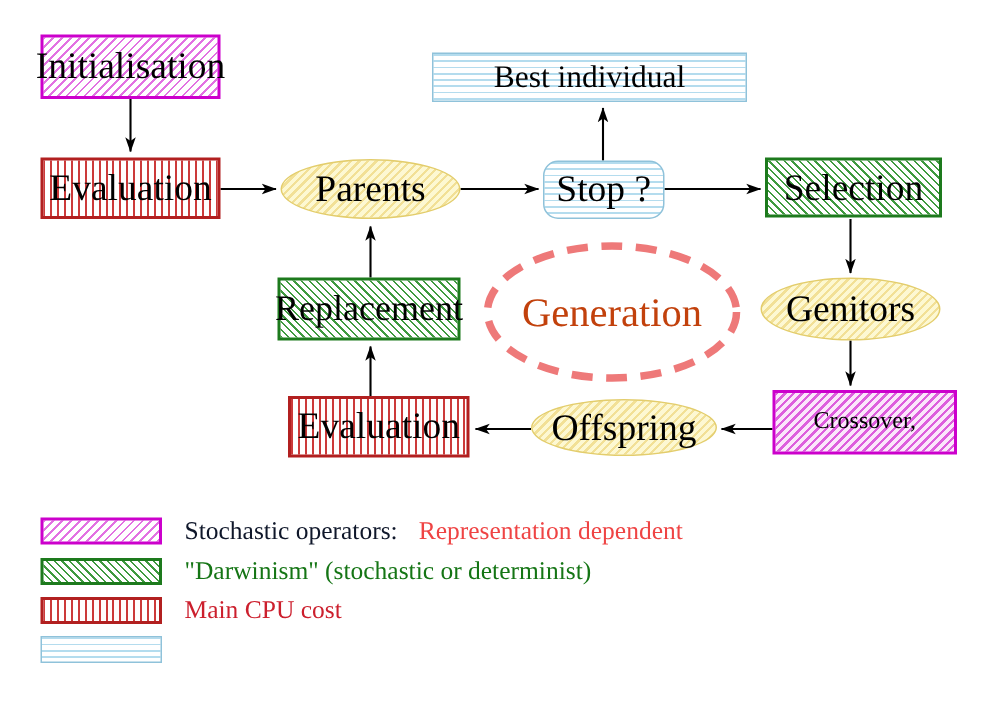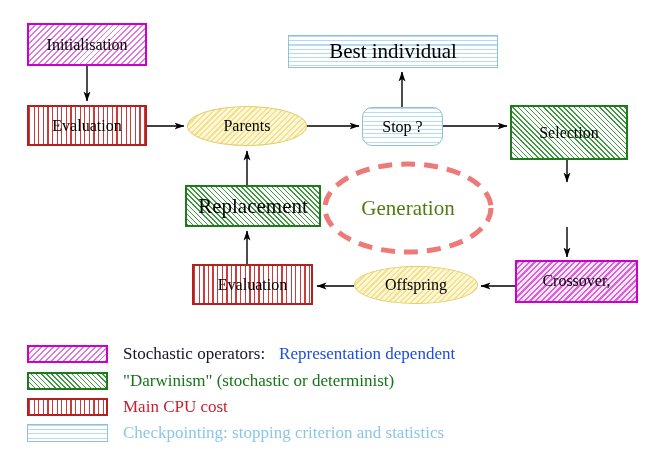--- a/index.html
+++ b/index.html
@@ -3,21 +3,21 @@
 <meta charset="utf-8">
 <style>
   html,body{margin:0;padding:0;background:#ffffff;}
   .stage{
     position:relative;width:662px;height:471px;background:#ffffff;overflow:hidden;
     font-family:"Liberation Serif","DejaVu Serif",serif;
   }
   .edges{position:absolute;left:0;top:0;width:662px;height:471px;pointer-events:none;}
   .node{
     position:absolute;display:flex;align-items:center;justify-content:center;
-    text-align:center;color:#000;font-size:16px;line-height:1;box-sizing:border-box;
+    text-align:center;color:#000;font-size:25px;line-height:1;box-sizing:border-box;
     white-space:nowrap;
   }
   
   .hatch-magenta{
     background:repeating-linear-gradient(135deg,#e272e2 0,#e272e2 1.3px,#ffffff 1.3px,#ffffff 4.2px);
     border:2px solid #cc00cc;
   }
   .hatch-magenta-dense{
     background:repeating-linear-gradient(135deg,#dd5fdd 0,#dd5fdd 1.6px,#fbe6fb 1.6px,#fbe6fb 4px);
     border:2px solid #cc00cc;
@@ -37,31 +37,31 @@
   .ellipse-yellow{
     background:repeating-linear-gradient(135deg,#f2e096 0,#f2e096 1.5px,#fdf8d2 1.5px,#fdf8d2 4px);
     border:1.6px solid #e3cd6c;
     border-radius:50%;
   }
   .rounded{border-radius:10px;}
   .two-line{font-size:16px;line-height:1.3;flex-direction:column;}
   .generation-label{
     position:absolute;left:323px;top:163px;width:170px;height:90px;
     display:flex;align-items:center;justify-content:center;
-    color:#4d7c0f;font-size:21px;
+    color:#c2410c;font-size:27px;
   }
   
   .legend-row{position:absolute;left:27px;width:620px;height:18px;}
   .legend-swatch{position:absolute;left:0;top:0;width:81px;height:18px;box-sizing:border-box;}
   .legend-text{
     position:absolute;left:96px;top:-2px;font-size:17px;line-height:22px;white-space:nowrap;
     font-family:"Liberation Serif","DejaVu Serif",serif;
   }
   .lt-magenta{color:#0f172a;}
-  .lt-yellow{color:#1d4ed8;margin-left:14px;}
+  .lt-yellow{color:#ef4444;margin-left:14px;}
   .lt-green{color:#157515;}
   .lt-red{color:#cc1f2d;}
   .lt-cyan{color:#8cc6e6;}
 </style>
 </head>
 <body>
 
 <div class="stage">
 
   <svg class="edges" viewBox="0 0 662 471">
@@ -89,32 +89,33 @@
   <div class="node hatch-magenta" style="left:27px;top:23px;width:120px;height:43px;">Initialisation</div>
 
   <div class="node stripe-red" style="left:27px;top:105px;width:120px;height:41px;">Evaluation</div>
 
   <div class="node ellipse-yellow" style="left:187px;top:106px;width:120px;height:40px;">Parents</div>
 
   <div class="node stripe-cyan rounded" style="left:362px;top:107px;width:81px;height:39px;">Stop ?</div>
 
   <div class="node stripe-cyan" style="left:288px;top:35px;width:210px;height:33px;font-size:21px;">Best individual</div>
 
-  <div class="node hatch-green" style="left:510px;top:105px;width:118px;height:55px;">Selection</div>
+  <div class="node hatch-green" style="left:510px;top:105px;width:118px;height:40px;">Selection</div>
 
+  <div class="node ellipse-yellow" style="left:507px;top:185px;width:120px;height:42px;">Genitors</div>
 
   <div class="node hatch-magenta-dense two-line" style="left:515px;top:260px;width:123px;height:43px;">
     <span>Crossover,</span>
   </div>
 
   <div class="node ellipse-yellow" style="left:354px;top:266px;width:124px;height:38px;">Offspring</div>
 
   <div class="node stripe-red" style="left:192px;top:264px;width:121px;height:41px;">Evaluation</div>
 
-  <div class="node hatch-green" style="left:185px;top:185px;width:136px;height:42px;font-size:21px;">Replacement</div>
+  <div class="node hatch-green" style="left:185px;top:185px;width:122px;height:42px;font-size:24px;">Replacement</div>
 
   <div class="generation-label">Generation</div>
 
   <div class="legend-row" style="top:345px;">
     <div class="legend-swatch hatch-magenta"></div>
     <div class="legend-text">
       <span class="lt-magenta">Stochastic operators:</span><span class="lt-yellow">Representation dependent</span>
     </div>
   </div>
 
@@ -123,16 +124,15 @@
     <div class="legend-text lt-green">"Darwinism" (stochastic or determinist)</div>
   </div>
 
   <div class="legend-row" style="top:398px;">
     <div class="legend-swatch stripe-red"></div>
     <div class="legend-text lt-red">Main CPU cost</div>
   </div>
 
   <div class="legend-row" style="top:424px;">
     <div class="legend-swatch stripe-cyan"></div>
-    <div class="legend-text lt-cyan">Checkpointing: stopping criterion and statistics</div>
   </div>
 
 </div>
 
 </body></html>

